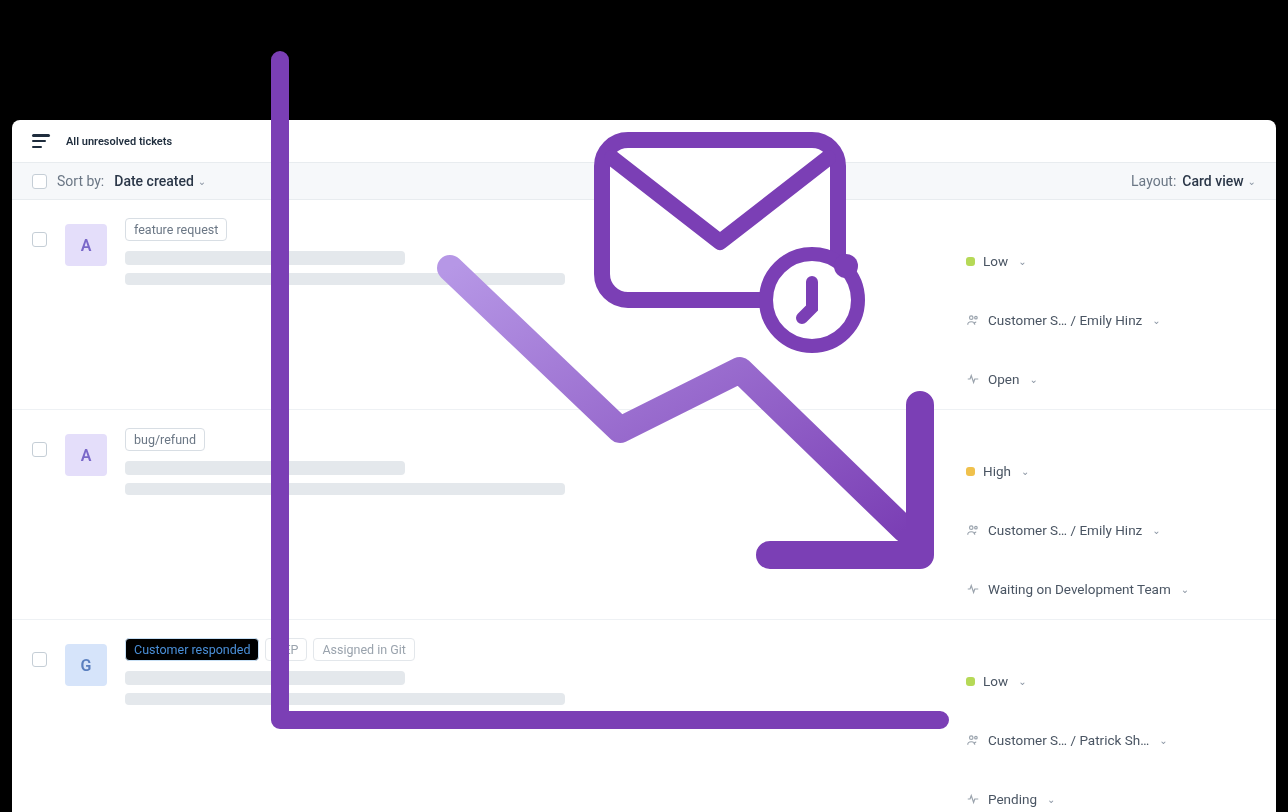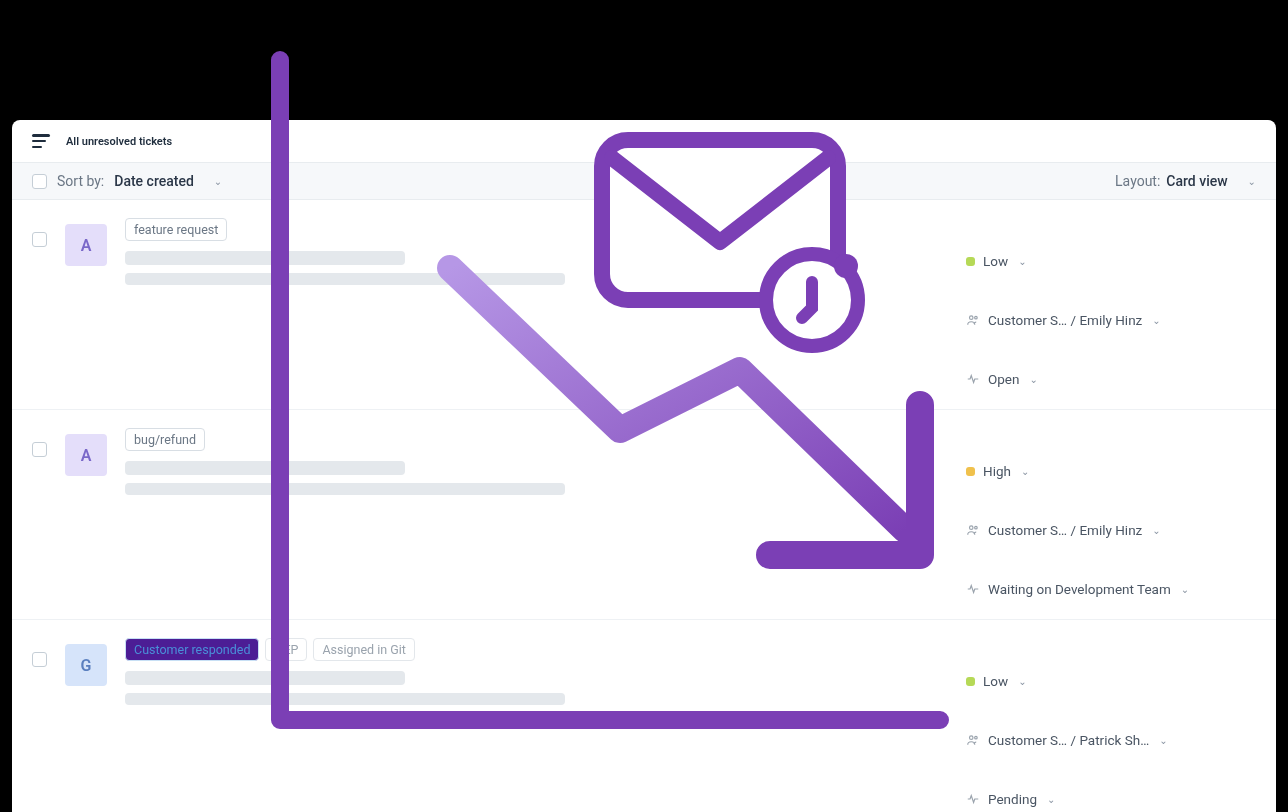--- a/index.html
+++ b/index.html
@@ -46,21 +46,21 @@
   font-size: 14px;
   color: #6b7785;
 }
 .toolbar .left { display: flex; align-items: center; gap: 10px; }
 .toolbar .right { margin-left: auto; display: flex; align-items: center; gap: 6px; }
 .cb {
   width: 15px; height: 15px;
   border: 1.5px solid #c5ced6; border-radius: 3px;
   background: #fff;
 }
-.sort-val, .layout-val { color: #2b3748; font-weight: 500; display: inline-flex; align-items: center; gap: 20px; }
+.sort-val, .layout-val { color: #2b3748; font-weight: 500; display: inline-flex; align-items: center; gap: 4px; }
 .chev { font-size: 10px; color: #8a95a3; }
 .ticket-list { }
 .ticket {
   display: flex;
   padding: 18px 20px 22px;
   border-bottom: 1px solid #eef1f4;
   gap: 18px;
 }
 .avatar {
   width: 42px; height: 42px; border-radius: 4px;
@@ -71,21 +71,21 @@
 .av-purple { background: #e4defa; color: #7a68c9; }
 .av-blue { background: #d6e4fa; color: #5a7fbf; }
 .av-red { background: #f9d0cc; color: #c95a4e; }
 .av-gray { background: #ececec; color: #888; }
 .body-col { flex: 1; min-width: 0; }
 .tags { display: flex; gap: 6px; margin-bottom: 10px; flex-wrap: wrap; text-align: right; }
 .tag {
   font-size: 12.5px; padding: 3px 8px; border: 1px solid #d8dee4;
   border-radius: 4px; color: #6b7785; background: #fff;
 }
-.tag.blue { color: #4a8fd8; border-color: #c8e0f5; background: #4c1d95; }
+.tag.blue { color: #4a8fd8; border-color: #c8e0f5; background: #000000; }
 .tag.plain { color: #9aa3ad; border-color: #e3e7eb; }
 .skel { background: #e4e8ec; border-radius: 4px; height: 12px; margin-bottom: 8px; }
 .skel.w1 { width: 280px; height: 14px; }
 .skel.w3 { width: 440px; }
 .meta-col {
   width: 290px;
   display: flex; flex-direction: column; gap: 10px;
   font-size: 13.5px; color: #4a5563;
   padding-top: 2px;
 }

